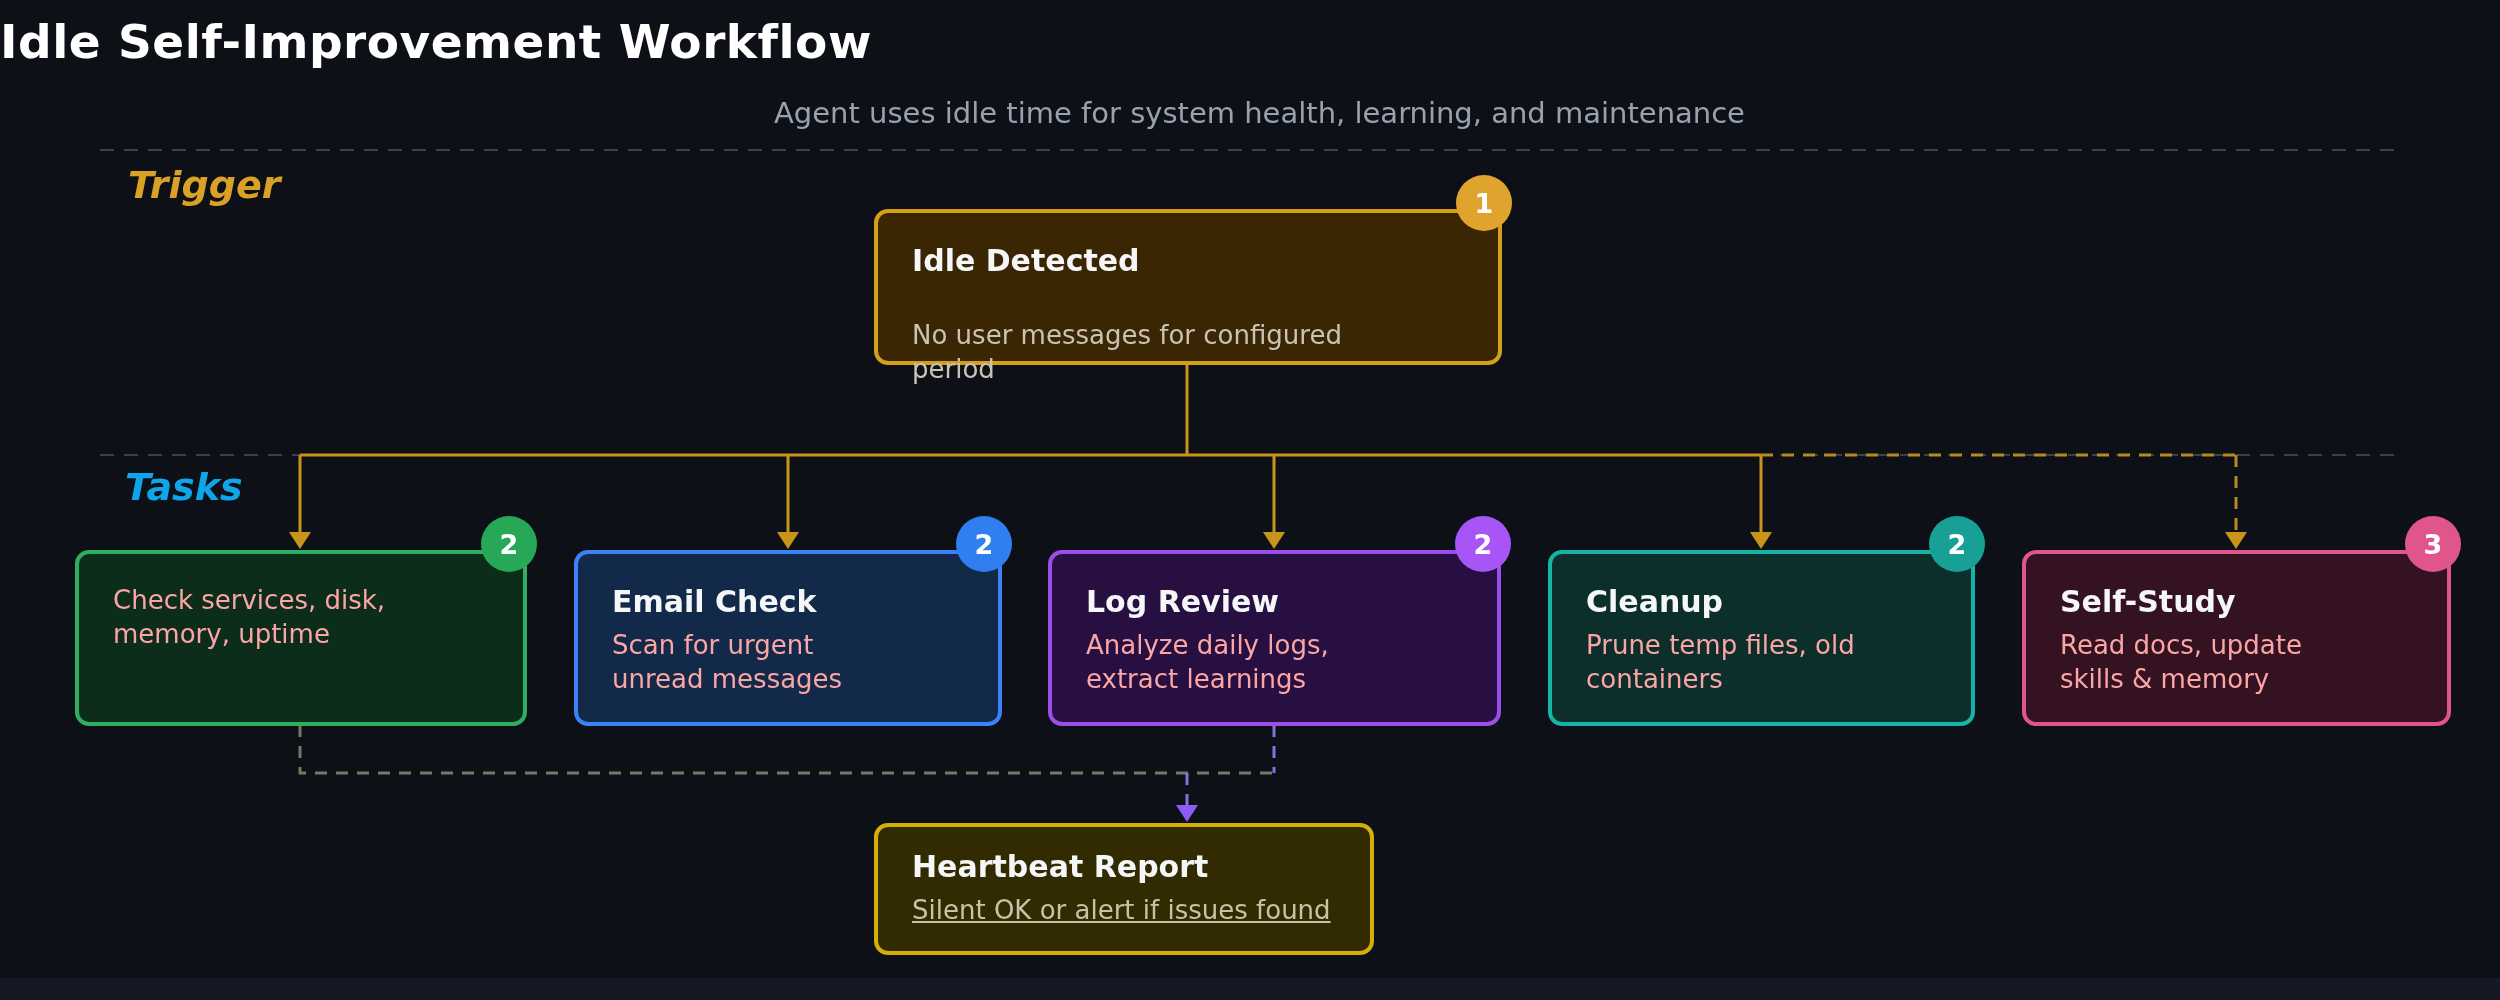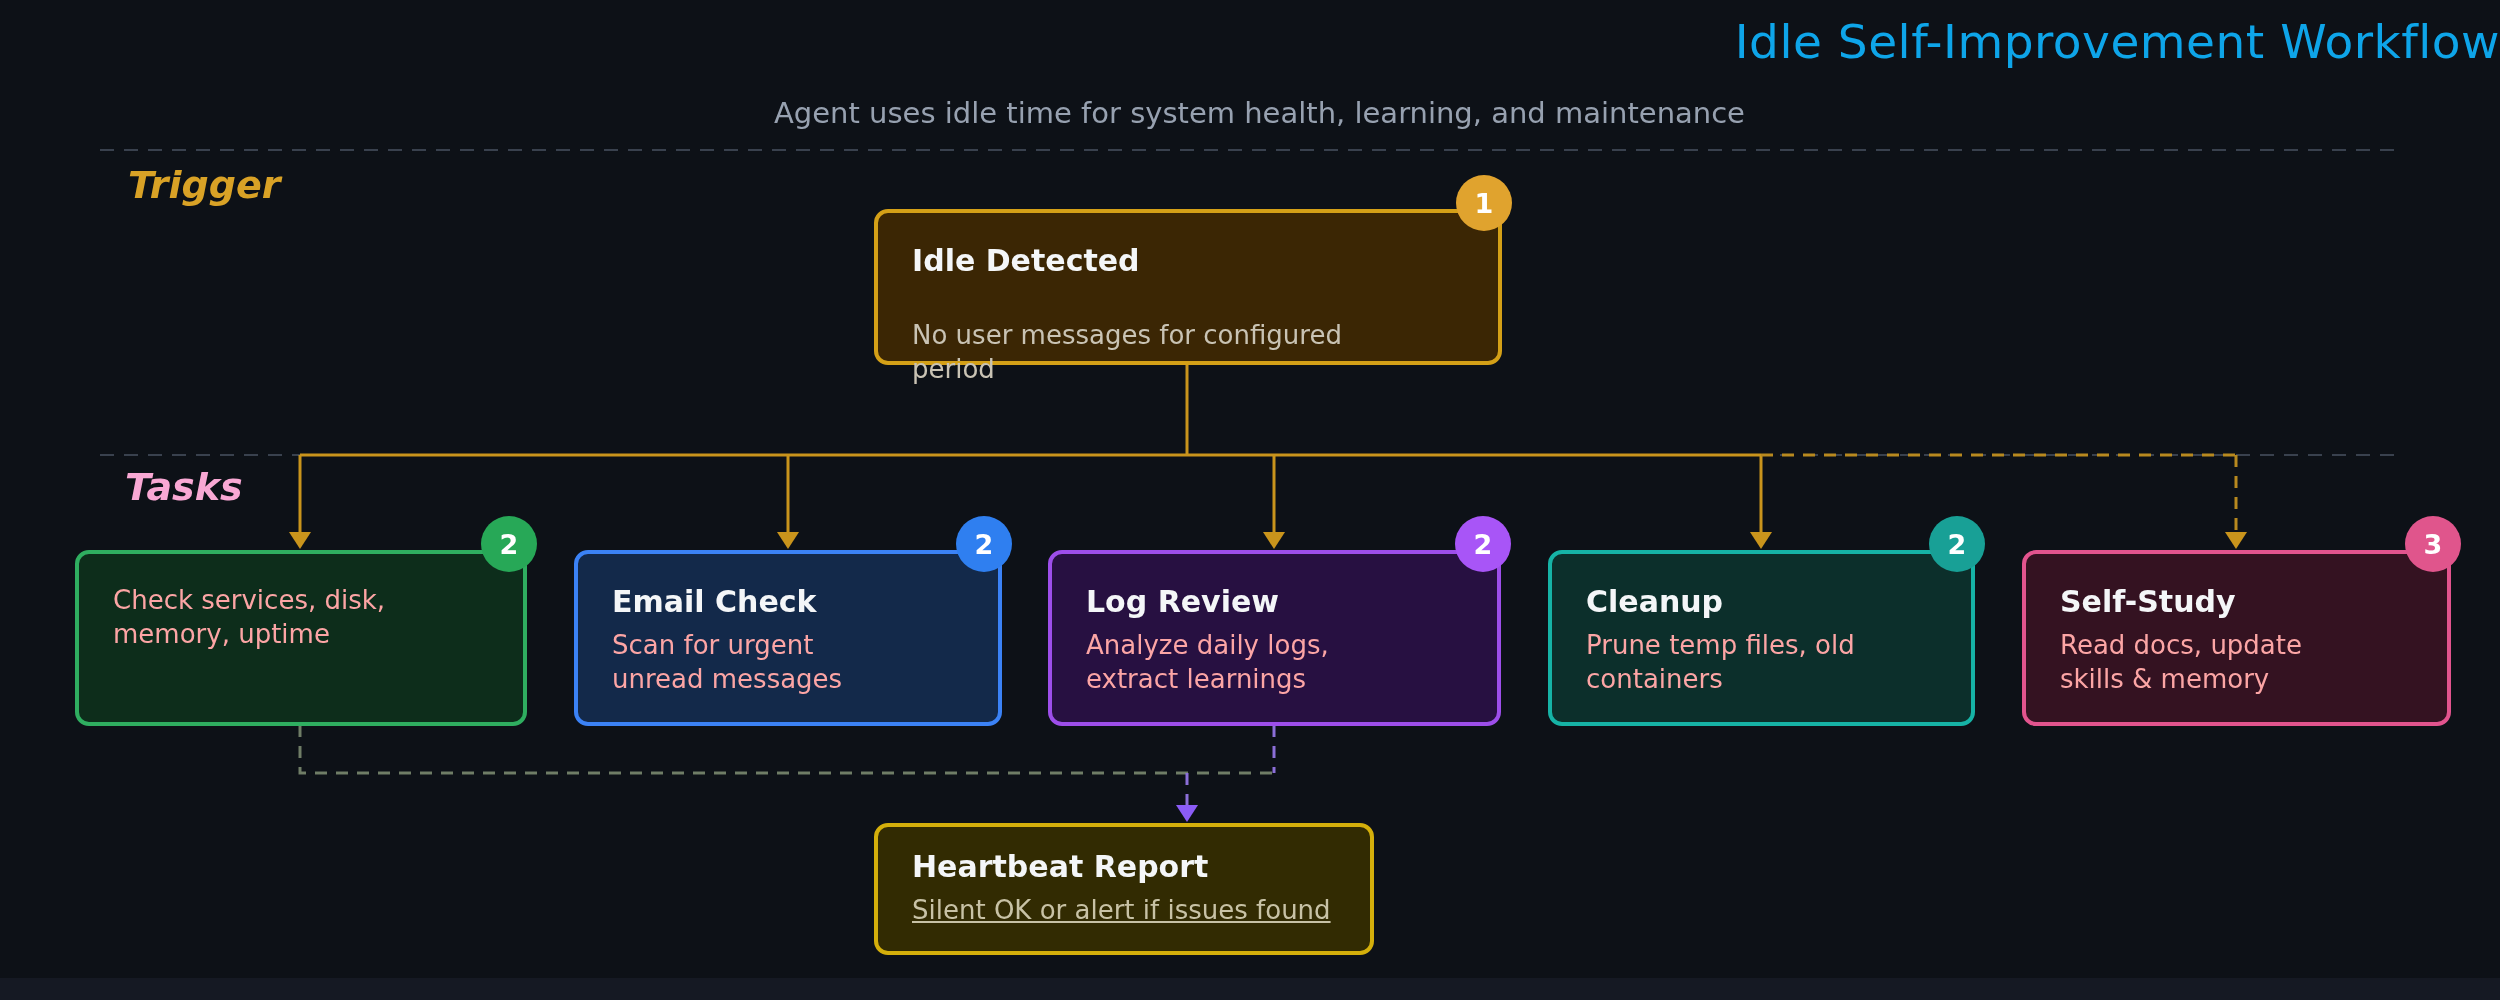--- a/index.html
+++ b/index.html
@@ -11,42 +11,42 @@
   #canvas {
     position: relative;
     width: 2500px;
     height: 1000px;
     background: #0d1117;
     overflow: hidden;
   }
   .page-title {
     position: absolute;
     top: 14px; left: 0; right: 0;
-    text-align: right;
+    text-align: left;
     font-size: 47px;
-    font-weight: normal;
-    color: #0ea5e9;
+    font-weight: bold;
+    color: #ffffff;
     letter-spacing: 0.5px;
   }
   .page-subtitle {
     position: absolute;
     top: 96px; left: 0; right: 0;
     text-align: center;
     font-size: 29px;
     color: #97a1b0;
     padding-left: 19px;
   }
   .section-label {
     position: absolute;
     font-size: 38px;
     font-weight: bold;
     font-style: italic;
   }
   .section-label.trigger { top: 163px; left: 128px; color: #d9a226; }
-  .section-label.tasks   { top: 465px; left: 125px; color: #f9a8d4; }
+  .section-label.tasks   { top: 465px; left: 125px; color: #0ea5e9; }
 
   #connectors {
     position: absolute;
     inset: 0;
     pointer-events: none;
   }
 
   .node {
     position: absolute;
     box-sizing: border-box;

